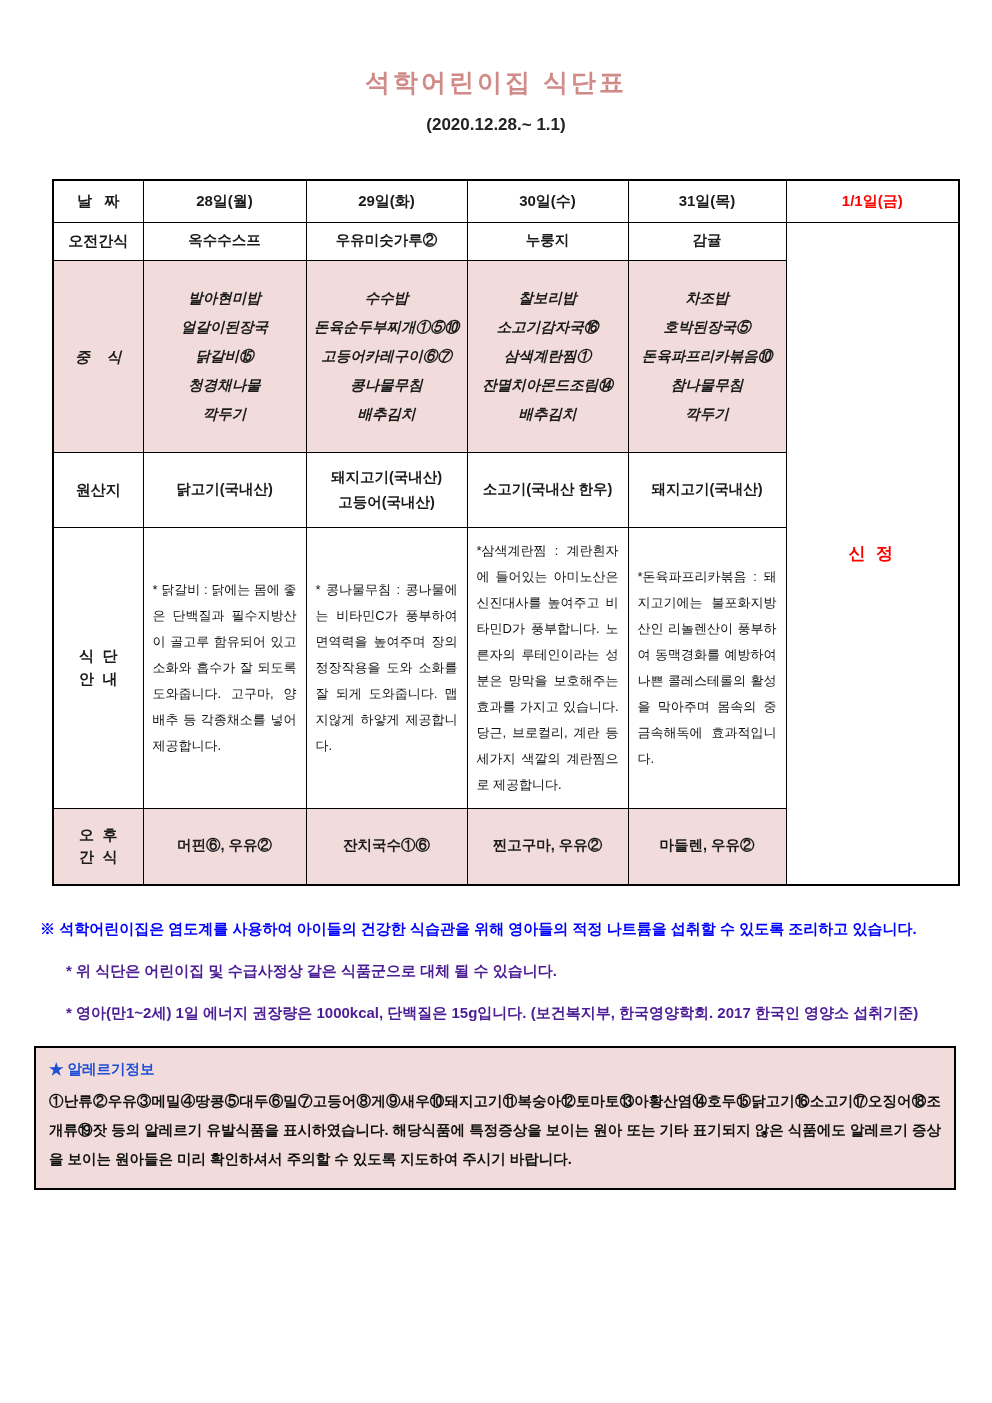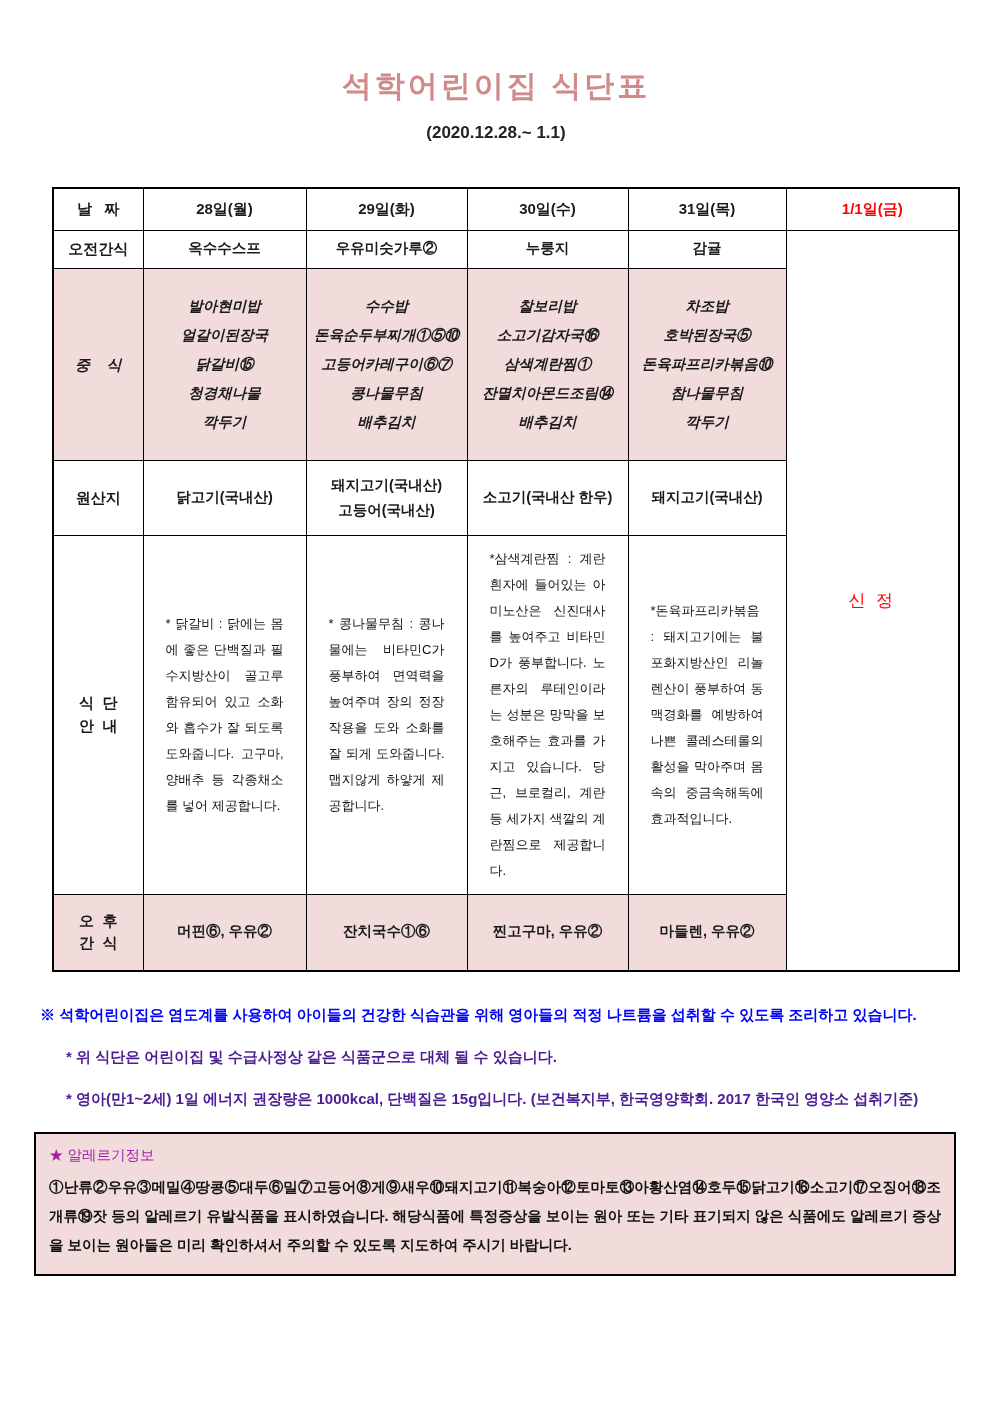--- a/index.html
+++ b/index.html
@@ -4,21 +4,21 @@
 <style>
   * { margin:0; padding:0; box-sizing:border-box; }
   html,body { background:#ffffff; }
   body { font-family:"Liberation Sans", sans-serif; color:#1a1a1a; }
   .page {
     width:992px; height:1403px; background:#ffffff;
     position:relative; overflow:hidden;
   }
   .title {
     padding-top:66px; text-align:center;
-    font-size:30px; font-weight:bold; letter-spacing:3px;
+    font-size:25px; font-weight:bold; letter-spacing:3px;
     color:var(--title,#d08a88);
   }
   .subtitle {
     margin-top:16px; text-align:center;
     font-size:17px; font-weight:600; color:#222222;
   }
 
   table.menu-table {
     border-collapse:collapse; table-layout:fixed;
     width:906px; margin:44px 0 0 52px;
@@ -37,41 +37,41 @@
   .row-msnack td { height:38px;margin-left:30px; }
   .row-lunch td  { height:192px; line-height:29px;font-style:italic; }
   .row-origin td { height:75px; line-height:25px; }
   .row-info td   { height:253px; }
   .row-asnack td { height:77px; }
 
   td.label { font-weight:bold; font-size:15px; }
   td.info {
     white-space:normal; text-align:justify; vertical-align:middle;
     font-size:13px; font-weight:normal; line-height:26px;
-    padding:10px 22px; word-break:break-all; color:#111111;
+    padding:10px 9px; word-break:break-all; color:#111111;
   }
   td.holiday-cell {
-    color:var(--red,#ff0000); font-size:17px; font-weight:normal; letter-spacing:3px;
+    color:var(--red,#ff0000); font-size:17px; font-weight:bold; letter-spacing:3px;
   }
 
   .notes { margin:34px 0 0 40px; width:930px; }
   .note {
     font-size:15px; font-weight:700; color:#4c1d95;
     white-space:pre; margin-bottom:23px;
   }
   .note-blue { color:var(--blue,#0000ff); font-weight:bold; font-size:15px; }
   .note.indent { margin-left:26px; }
 
   .allergy-box {
     margin:8px 0 0 34px; width:922px;
     border:2px solid var(--border,#000);
     background:var(--pink,#f2dcdb);
     padding:12px 13px 14px 13px;
   }
-  .allergy-title { font-size:14.5px; font-weight:normal; color:#a21caf; }
+  .allergy-title { font-size:14.5px; font-weight:bold; color:#1d4ed8; }
   .allergy-body {
     margin-top:8px; font-size:14.5px; font-weight:600; color:#111111;
     line-height:29px; text-align:justify; word-break:break-all;
   }
 </style>
 </head>
 <body>
 
 <div class="page">
 

